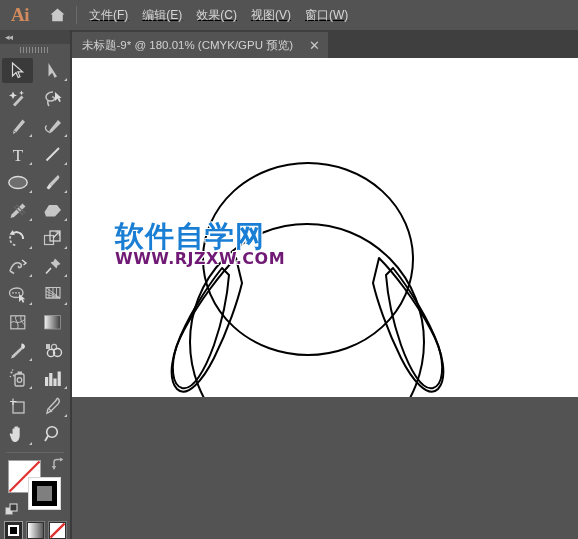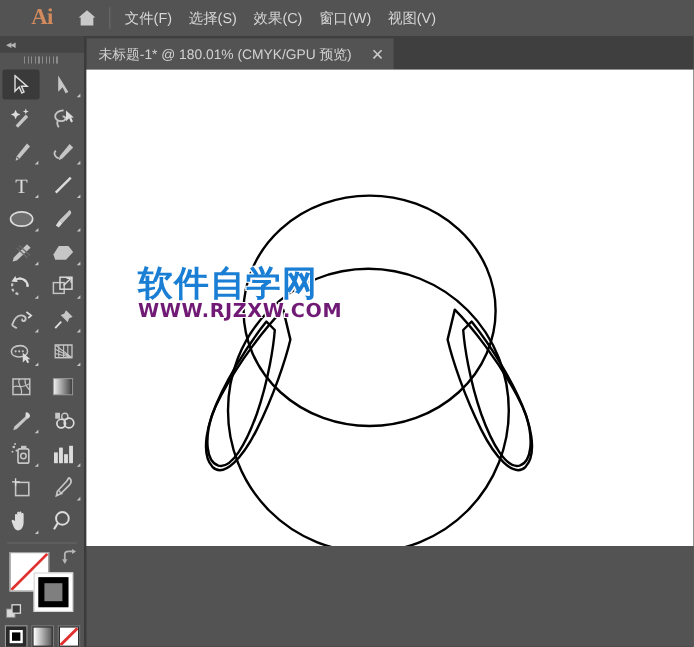--- a/index.html
+++ b/index.html
@@ -31,32 +31,31 @@
     align-items: center;
   }
   .ai-logo {
     width: 40px; height: 30px;
     display: flex; align-items: center; justify-content: center;
     font-family: "Liberation Serif", serif;
     font-size: 19px;
     font-weight: bold;
     color: #d38b5d;
     letter-spacing: -0.5px;
-    padding-left: 15px;
   }
   .home-icon {
     width: 34px; height: 30px;
     display: flex; align-items: center; justify-content: center;
   }
   .menu-sep {
     width: 1px; height: 18px;
     background: #6a6a6a;
     margin: 0 5px 0 2px;
   }
-  .menu-items { display: flex; align-items: flex-end; }
+  .menu-items { display: flex; align-items: flex-end; text-decoration: underline; }
   .menu-item {
     color: #d6d6d6;
     font-size: 12px;
     padding: 4px 7px;
     white-space: nowrap;
     cursor: default;
   }
 
   
   .tabbar {
@@ -220,21 +219,21 @@
   }
   .cm-btn.sel { background: #2a2a2a; border-color: #9a9a9a; }
   .cm-color { width: 11px; height: 11px; background: #000; border: 2px solid #fff; box-sizing: border-box;}
   .cm-grad { width: 15px; height: 15px; background: linear-gradient(to right, #ffffff, #5a5a5a); }
   .cm-none { width: 15px; height: 15px; background: #fff; position: relative; }
 
   
   .canvas-area {
     position: absolute;
     left: 72px; top: 58px;
-    width: 506px; height: 397px;
+    width: 506px; height: 339px;
     background: #ffffff;
     overflow: hidden;
   }
   .artboard-svg { display: block; }
   .watermark {
     position: absolute;
     left: 43px; top: 162px;
     pointer-events: none;
     user-select: none;
   }
@@ -272,30 +271,30 @@
   <div class="menubar">
     <div class="ai-logo">Ai</div>
     <div class="home-icon">
       <svg width="17" height="16" viewBox="0 0 17 16">
         <path d="M8.5 1.5 L1.5 7.5 L3.2 7.5 L3.2 14.3 L13.8 14.3 L13.8 7.5 L15.5 7.5 Z" fill="#c9c9c9"></path>
       </svg>
     </div>
     <div class="menu-sep"></div>
     <div class="menu-items">
       <div class="menu-item">文件(F)</div>
-      <div class="menu-item">选择(S)</div>
+      <div class="menu-item">编辑(E)</div>
       <div class="menu-item">效果(C)</div>
+      <div class="menu-item">视图(V)</div>
       <div class="menu-item">窗口(W)</div>
-      <div class="menu-item">视图(V)</div>
     </div>
   </div>
 
   <div class="tabbar">
     <div class="doc-tab">
-      <span class="doc-tab-title">未标题-1* @ 180.01% (CMYK/GPU 预览)</span>
+      <span class="doc-tab-title">未标题-9* @ 180.01% (CMYK/GPU 预览)</span>
       <span class="doc-tab-close">✕</span>
     </div>
   </div>
 
   <div class="toolpanel">
     <div class="tp-header">
       <span class="tp-collapse">◂◂</span>
     </div>
     <div class="tp-grip">
       <div class="tp-grip-lines"></div>

